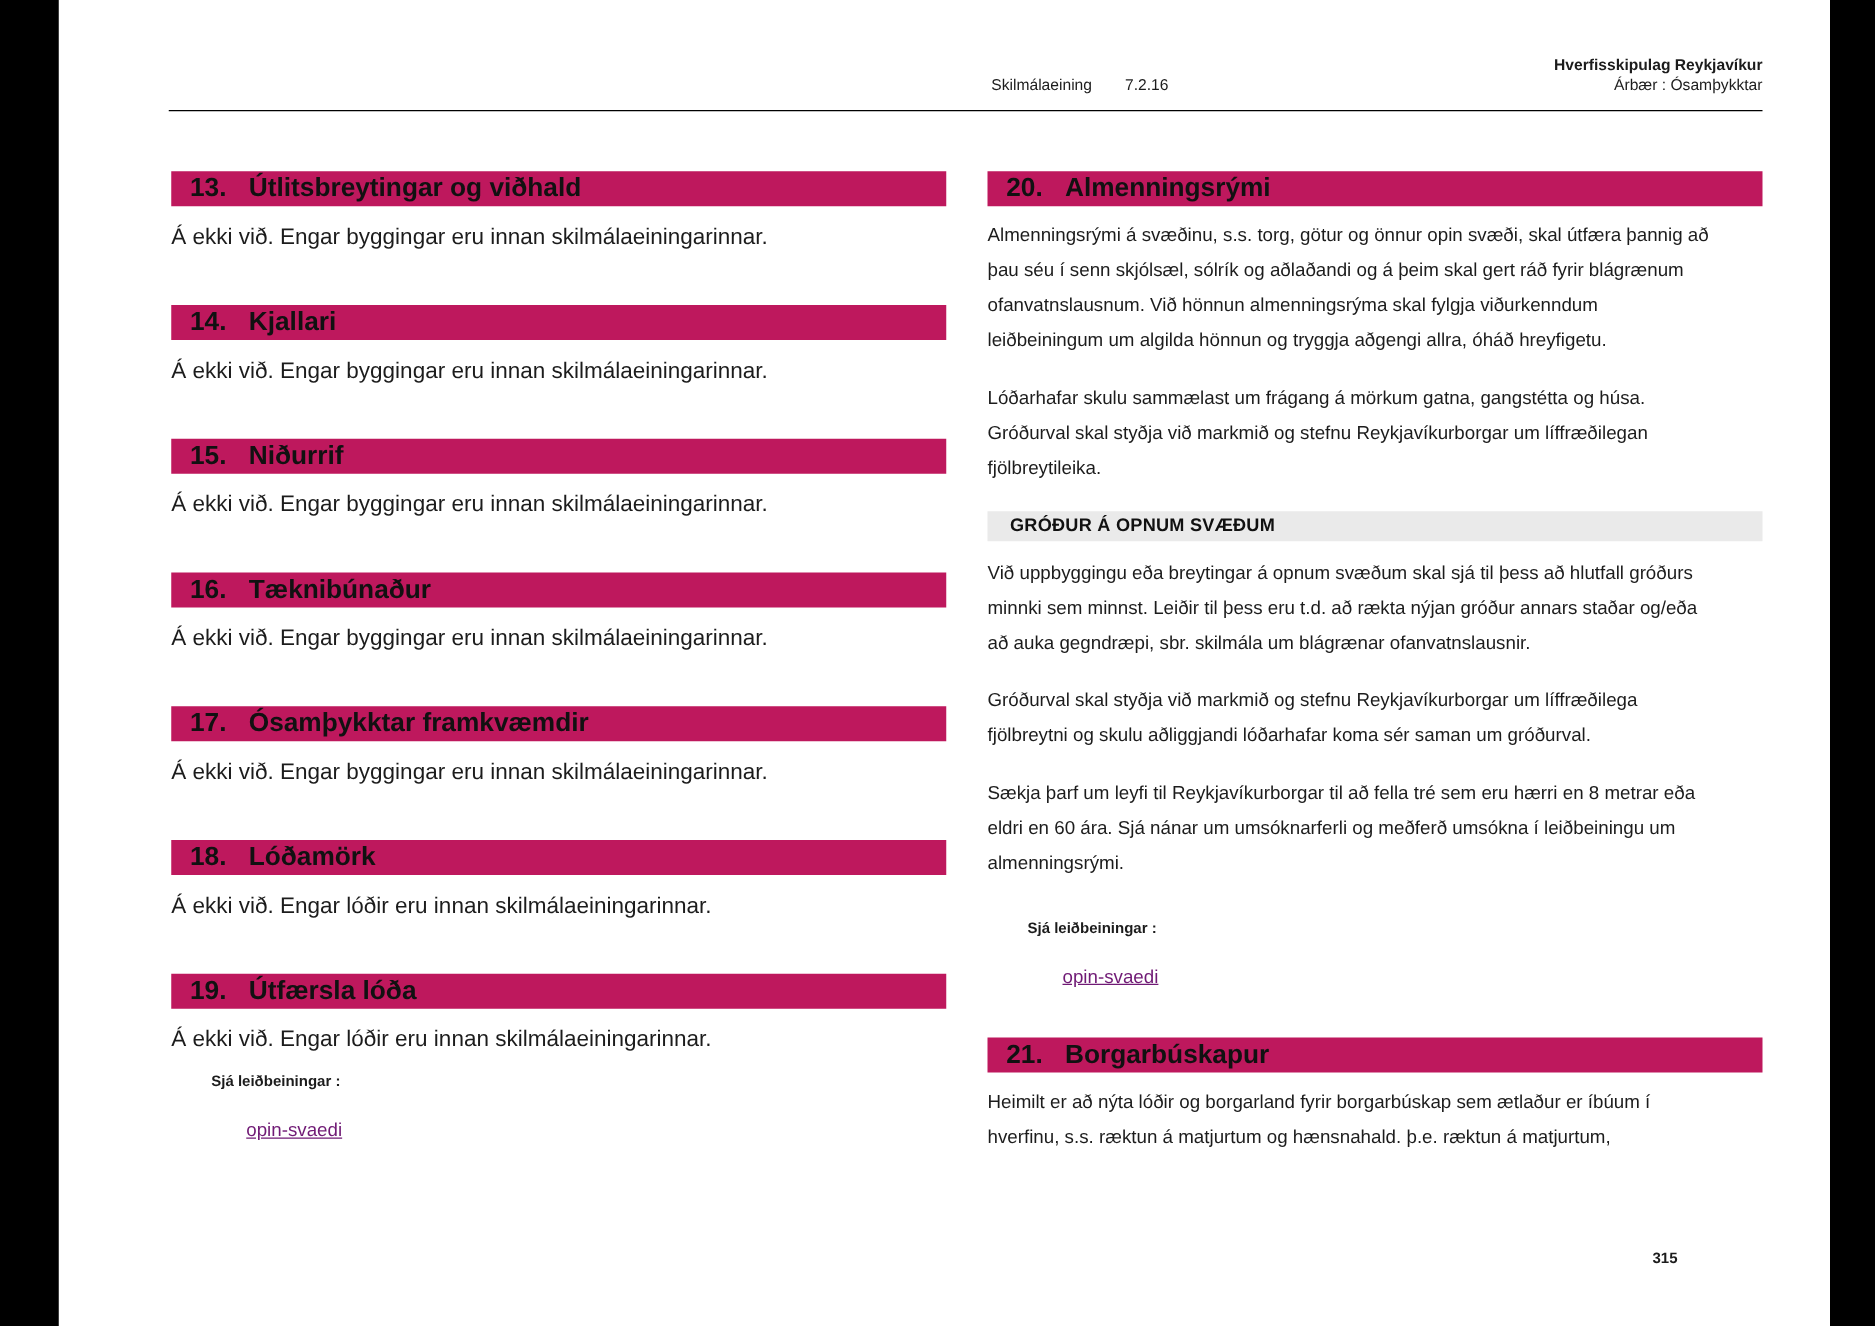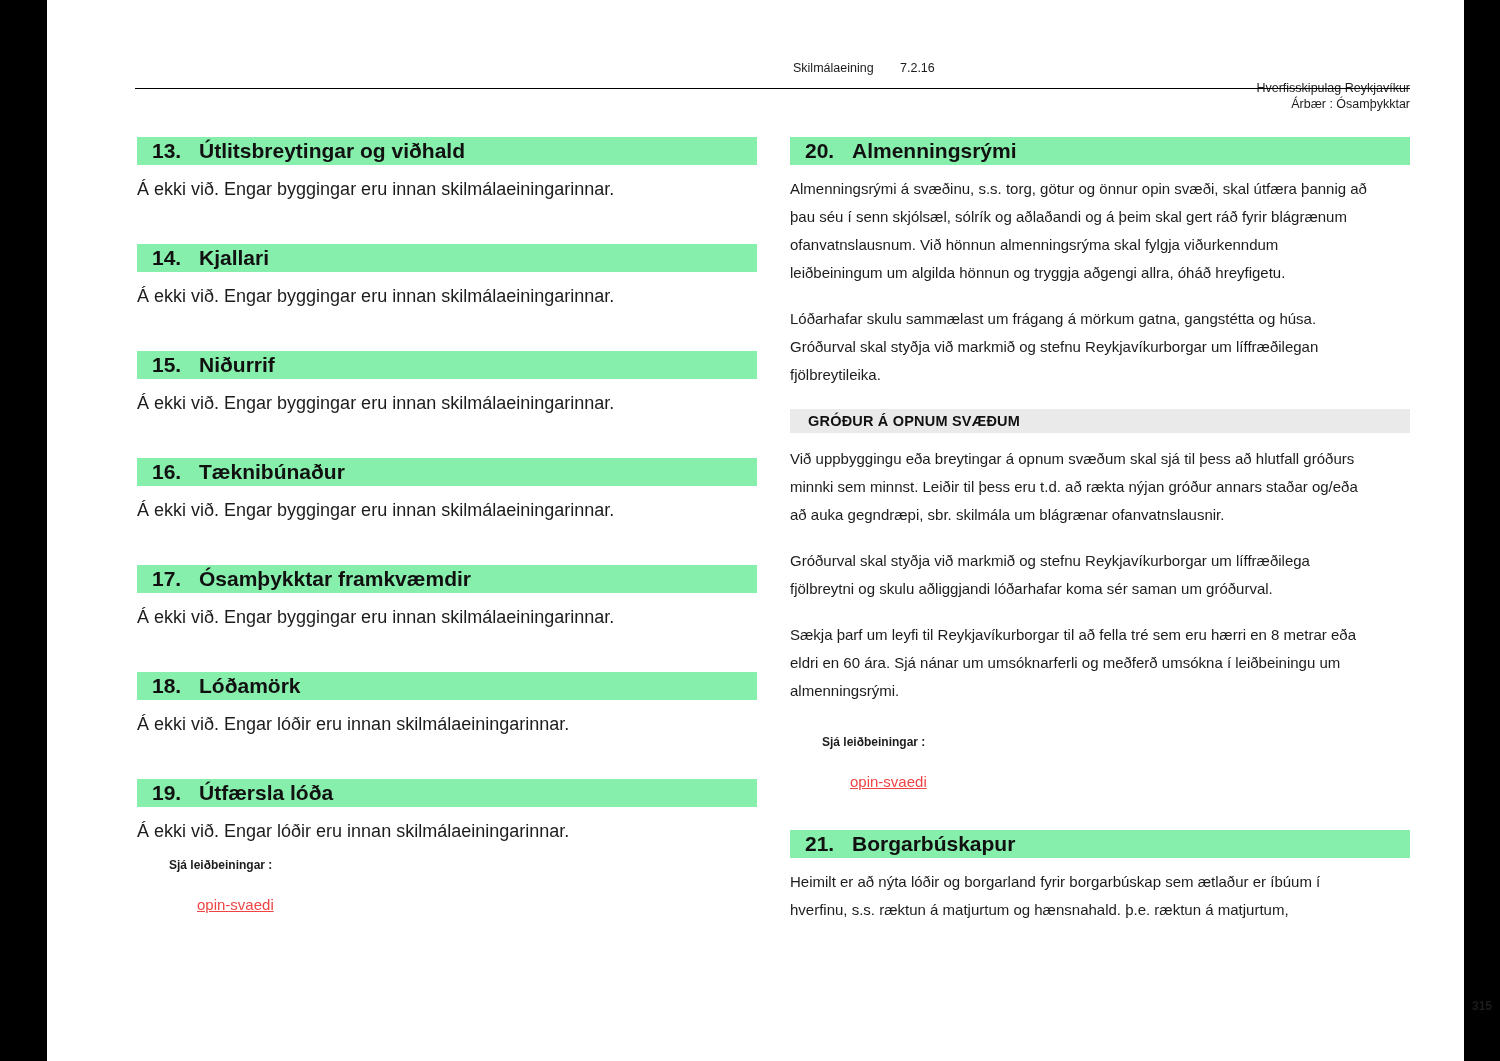--- a/index.html
+++ b/index.html
@@ -12,32 +12,32 @@
     overflow:hidden;
   }
   .side-bar { position:absolute; top:0; height:1061px; background:#000; }
   .side-bar.left  { left:0;  width:47px; }
   .side-bar.right { right:0; width:36px; }
 
   
   .hdr-doc-type   { position:absolute; left:793px; top:61px; font-size:12.5px; }
   .hdr-doc-number { position:absolute; left:900px; top:61px; font-size:12.5px; }
   .hdr-right      { position:absolute; left:1100px; top:44px; width:310px; text-align:right; font-size:12.5px; line-height:16px; }
-  .hdr-org-title  { font-weight:normal;margin-top:36px; }
+  .hdr-org-title  { font-weight:bold; }
   .hdr-rule       { position:absolute; left:135px; top:88px; width:1275px; border-top:1.4px solid #000; }
 
   
   .col { position:absolute; top:137px; }
   .col-left  { left:137px; width:620px; }
   .col-right { left:790px; width:620px; }
 
   
   .sec-heading {
     display:flex;
-    background:#86efac;
+    background:#be185d;
     font-size:21px;
     font-weight:bold;
     color:#111;
     line-height:26px;
     padding:1px 0 1px 15px;
   }
   .sec-num { width:47px; flex:none; }
 
   .sec-body { font-size:18px; line-height:21px; margin-top:14px; }
 
@@ -56,25 +56,25 @@
     padding:4px 13px 4px 18px;
     margin:20px 0 12px 0;
     letter-spacing:0.2px;
   }
 
   
   .guides-label { font-size:12px; font-weight:bold; margin-left:32px; }
   .col-left  .guides-label { margin-top:16px; }
   .col-right .guides-label { margin-top:30px; }
   .guides-link-row { margin:24px 0 0 60px; font-size:15px; }
-  .doc-link { color:#ef4444; text-decoration:underline; cursor:pointer; }
+  .doc-link { color:#701a75; text-decoration:underline; cursor:pointer; }
 
   .sec-21 { margin-top:40px; }
 
-  .page-number { position:absolute; left:1472px; top:999px; font-size:12px; font-weight:bold; }
+  .page-number { position:absolute; left:1322px; top:999px; font-size:12px; font-weight:bold; }
 </style>
 </head>
 <body>
 
 <div class="side-bar left"></div>
 <div class="side-bar right"></div>
 
 <span class="hdr-doc-type">Skilmálaeining</span>
 <span class="hdr-doc-number">7.2.16</span>
 <div class="hdr-right">

